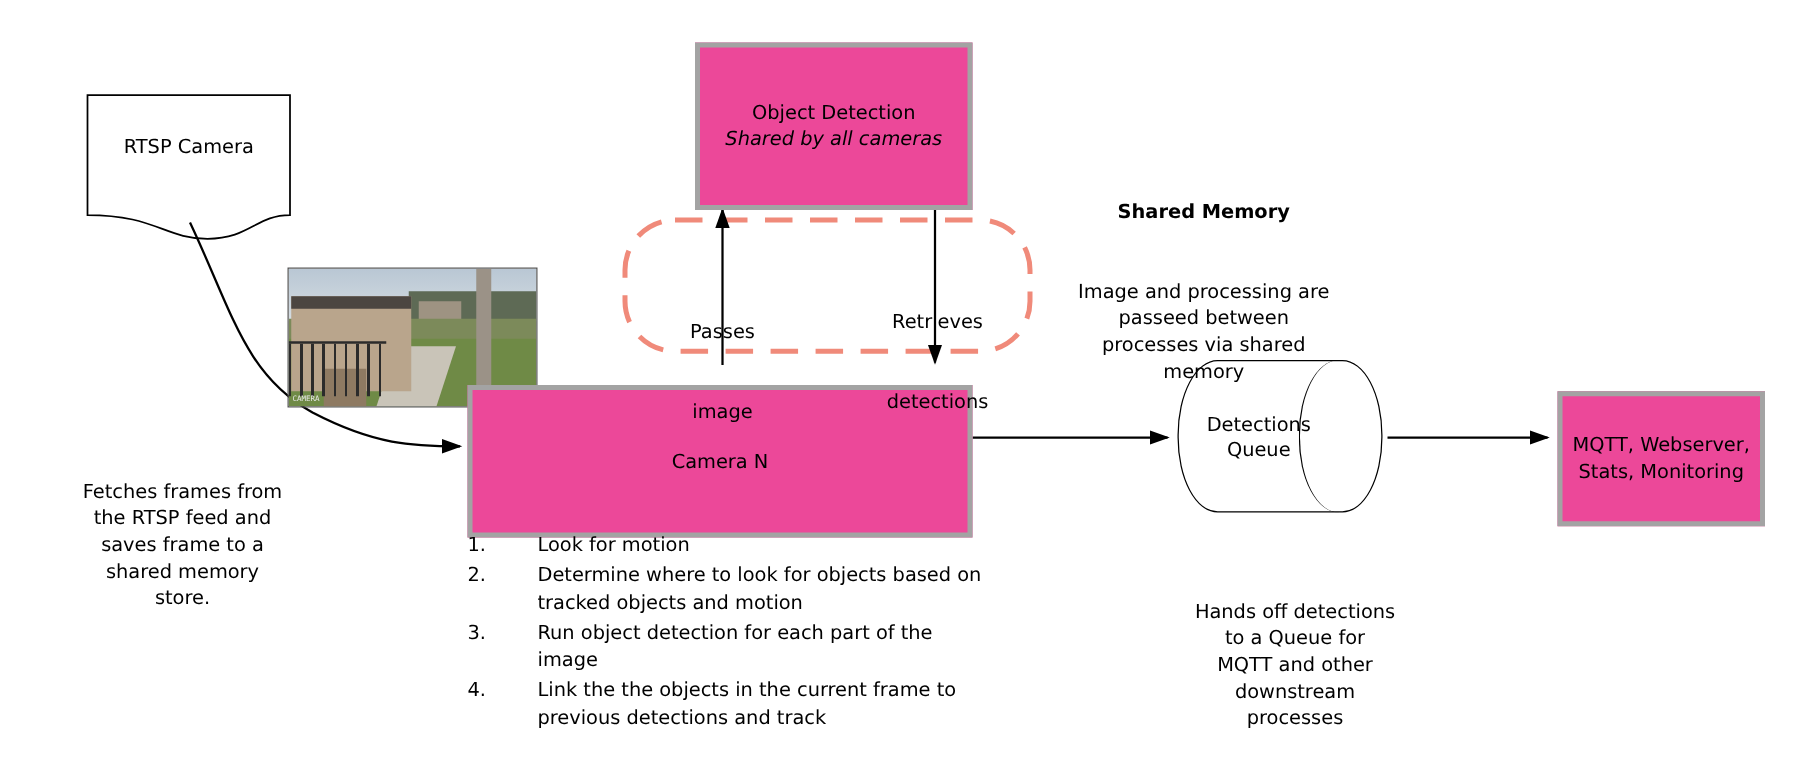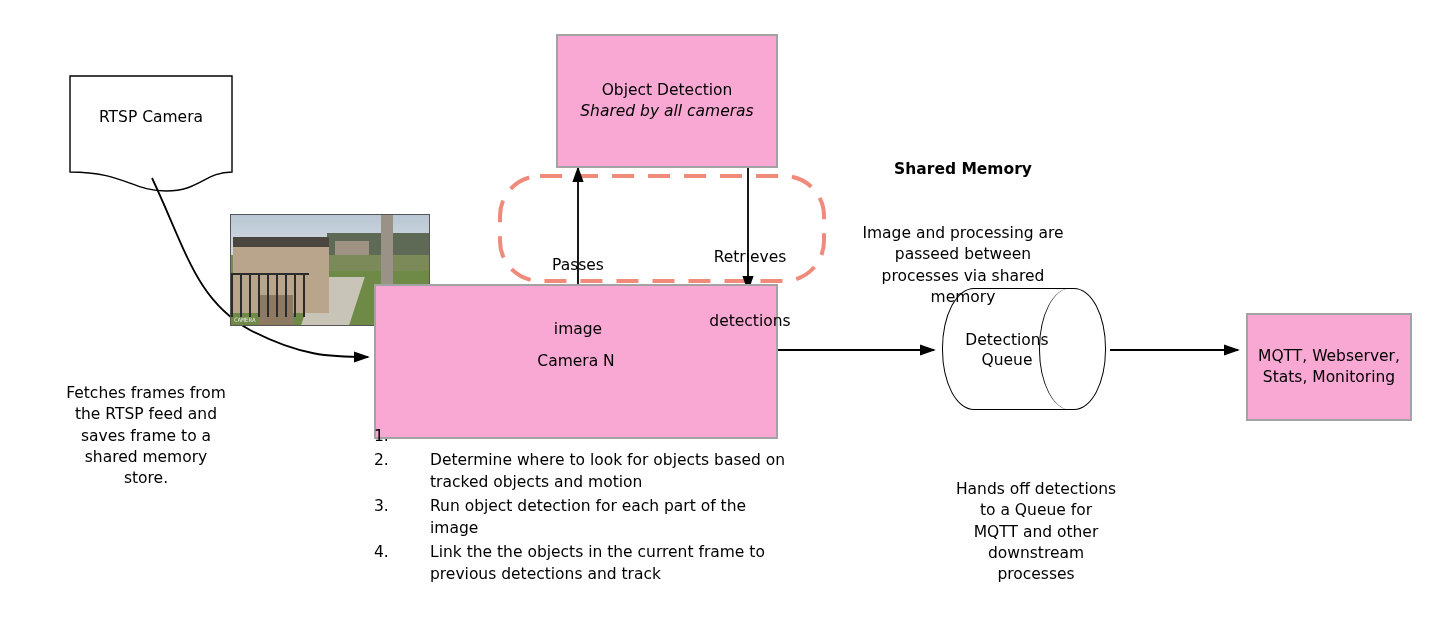--- a/index.html
+++ b/index.html
@@ -21,22 +21,22 @@
     top: 0;
     width: 1448px;
     height: 625px;
     pointer-events: none;
   }
   .node {
     position: absolute;
     box-sizing: border-box;
   }
   .box {
-    background: #f9a8d4;
-    border: 2px solid #a3a3a3;
+    background: #ec4899;
+    border: 4px solid #a3a3a3;
     display: flex;
     flex-direction: column;
     align-items: center;
     justify-content: center;
     font-size: 15.5px;
     color: #000000;
     line-height: 1.35;
   }
   .box .sub {
     font-style: italic;
@@ -214,21 +214,21 @@
     <div class="fence"></div>
     <div class="pole"></div>
     <div class="stamp">CAMERA</div>
   </div>
 
   <div class="node box" style="left:556px; top:34px; width:222px; height:134px;">
     <div>Object Detection</div>
     <div class="sub">Shared by all cameras</div>
   </div>
 
-  <div class="node box" style="left:374px; top:284px; width:404px; height:155px;">
+  <div class="node box" style="left:374px; top:308px; width:404px; height:122px;">
     <div>Camera N</div>
   </div>
 
   <div id="queue-shape">
     <div class="body"></div>
     <div class="capline"></div>
   </div>
   <div id="queue-label">
     <div>Detections</div>
     <div>Queue</div>
@@ -269,20 +269,21 @@
     <div>Hands off detections
 to a Queue for
 MQTT and other
 downstream
 processes</div>
   </div>
 
   <div id="steps">
     <div class="row">
       <div class="num">1.</div>
+      <div class="body">Look for motion</div>
     </div>
     <div class="row">
       <div class="num">2.</div>
       <div class="body">Determine where to look for objects
 based on tracked objects and motion</div>
     </div>
     <div class="row">
       <div class="num">3.</div>
       <div class="body">Run object detection for each part of the
 image</div>

